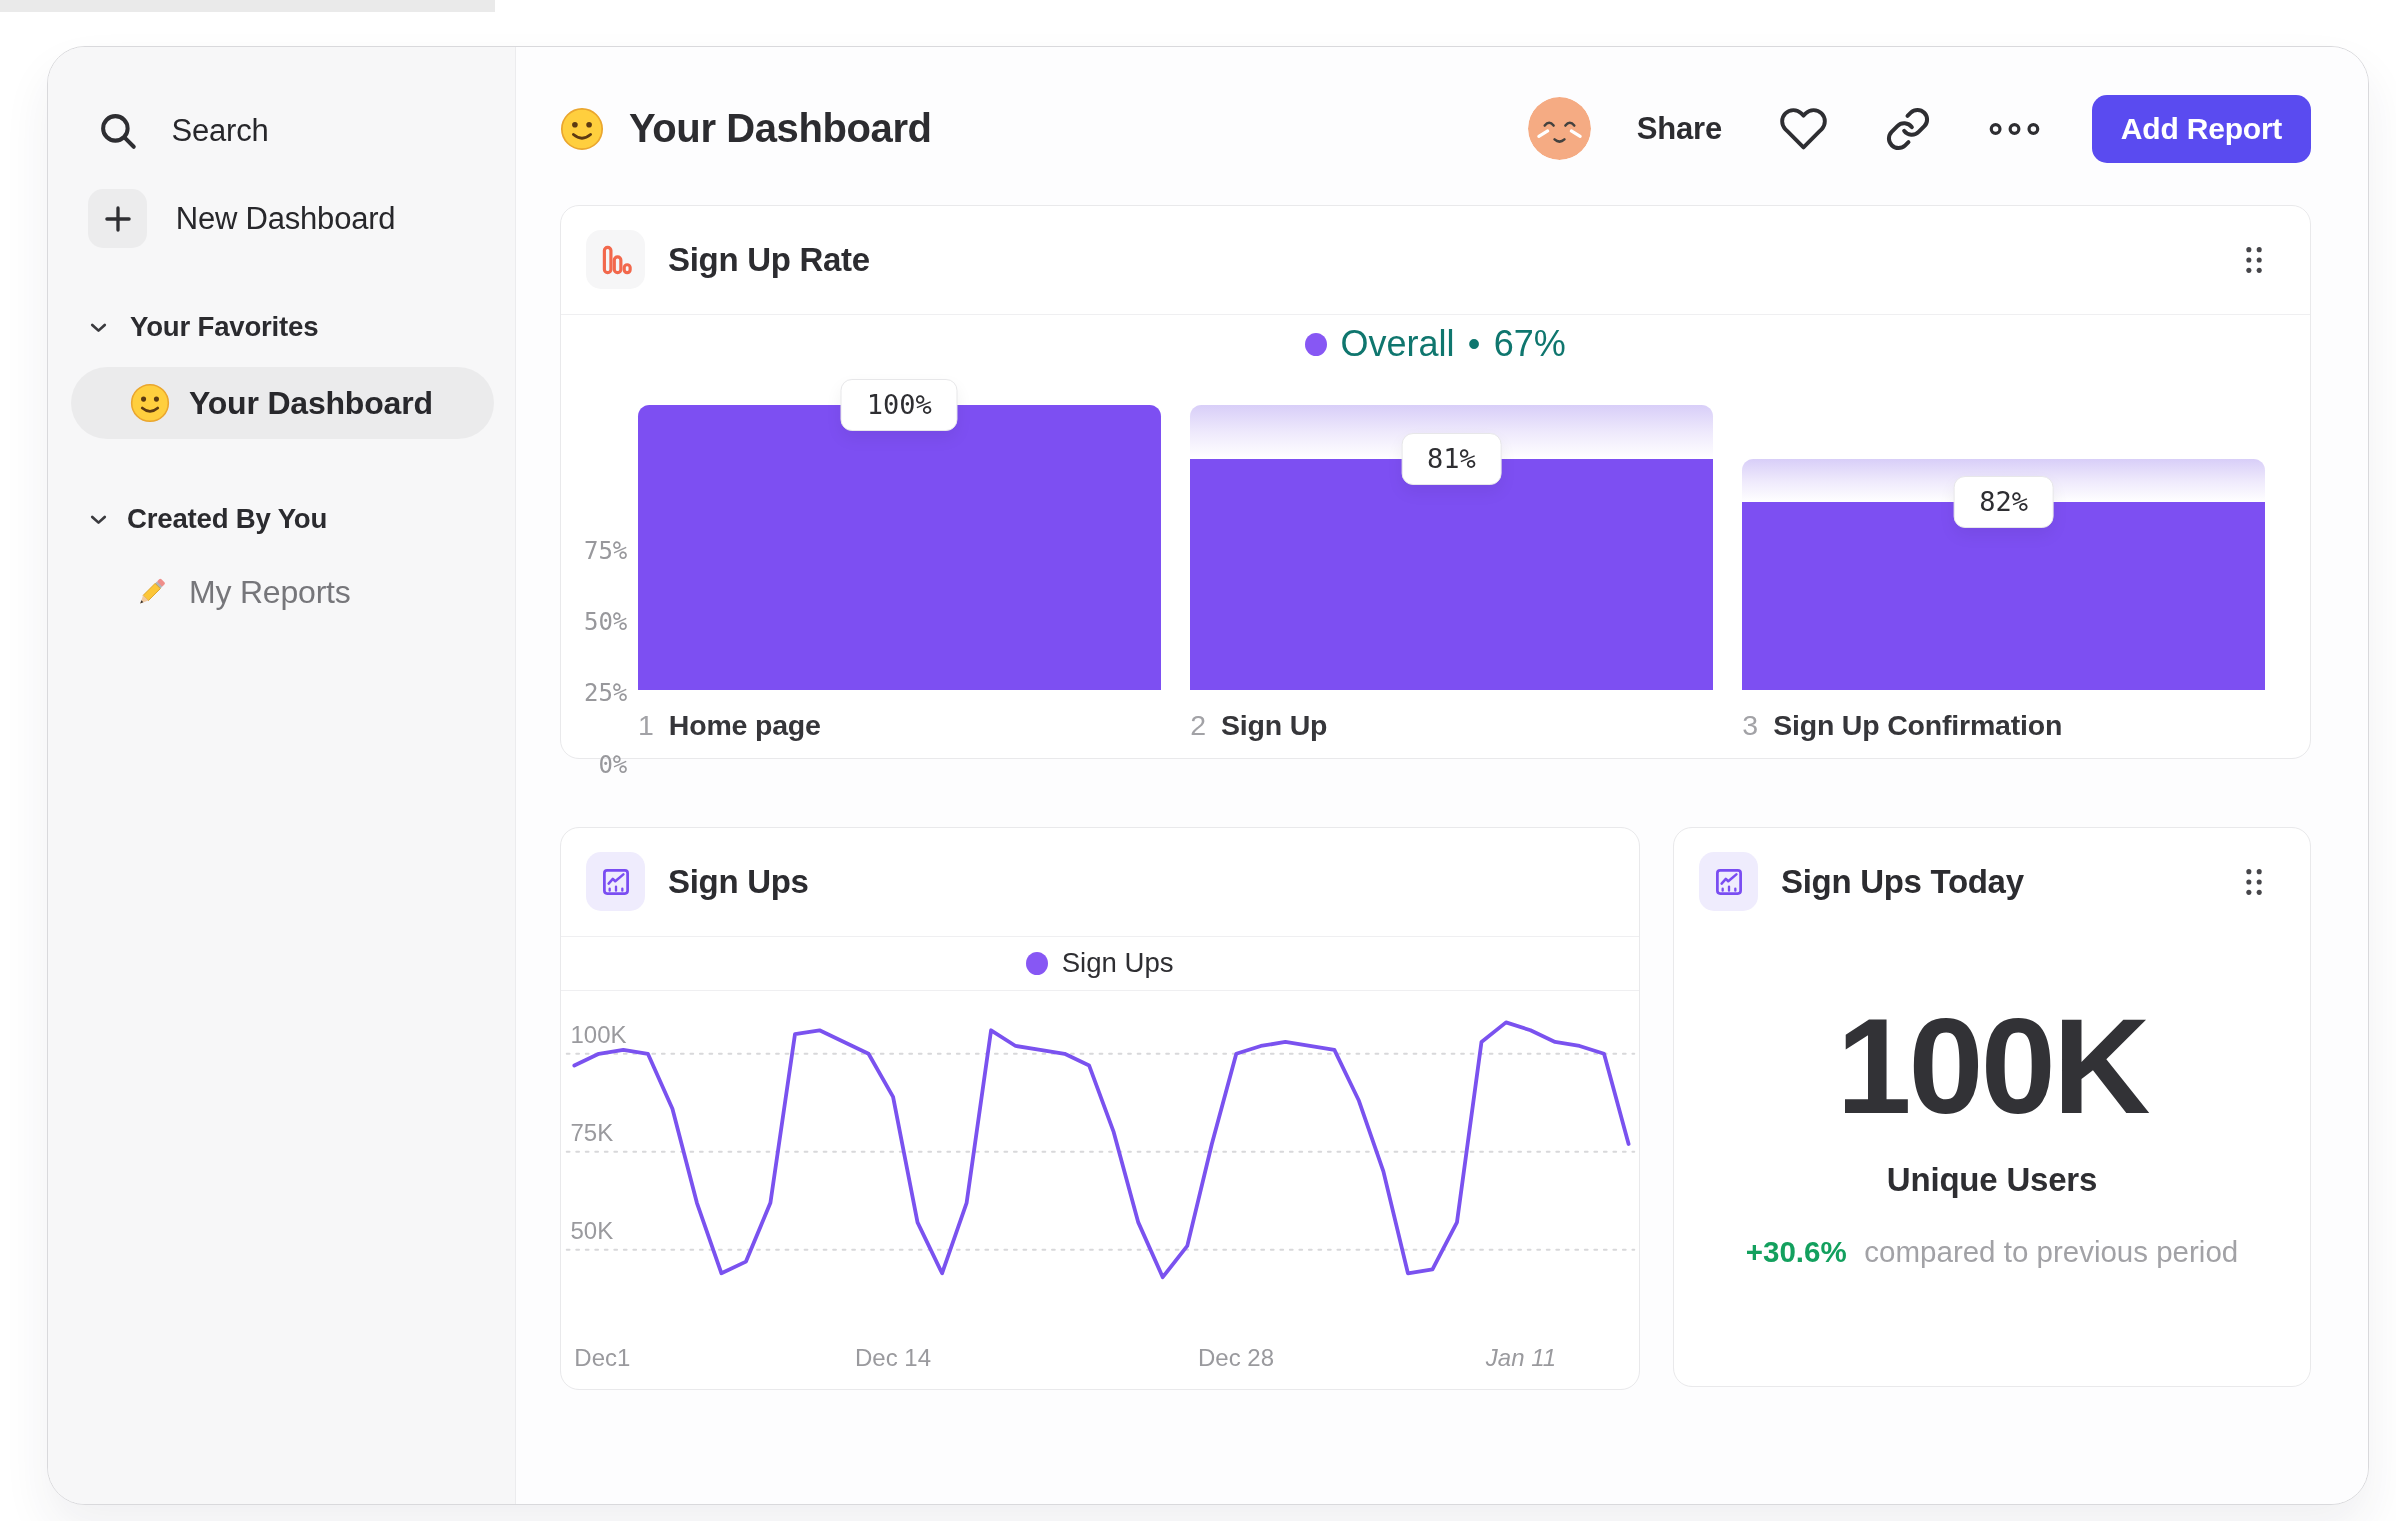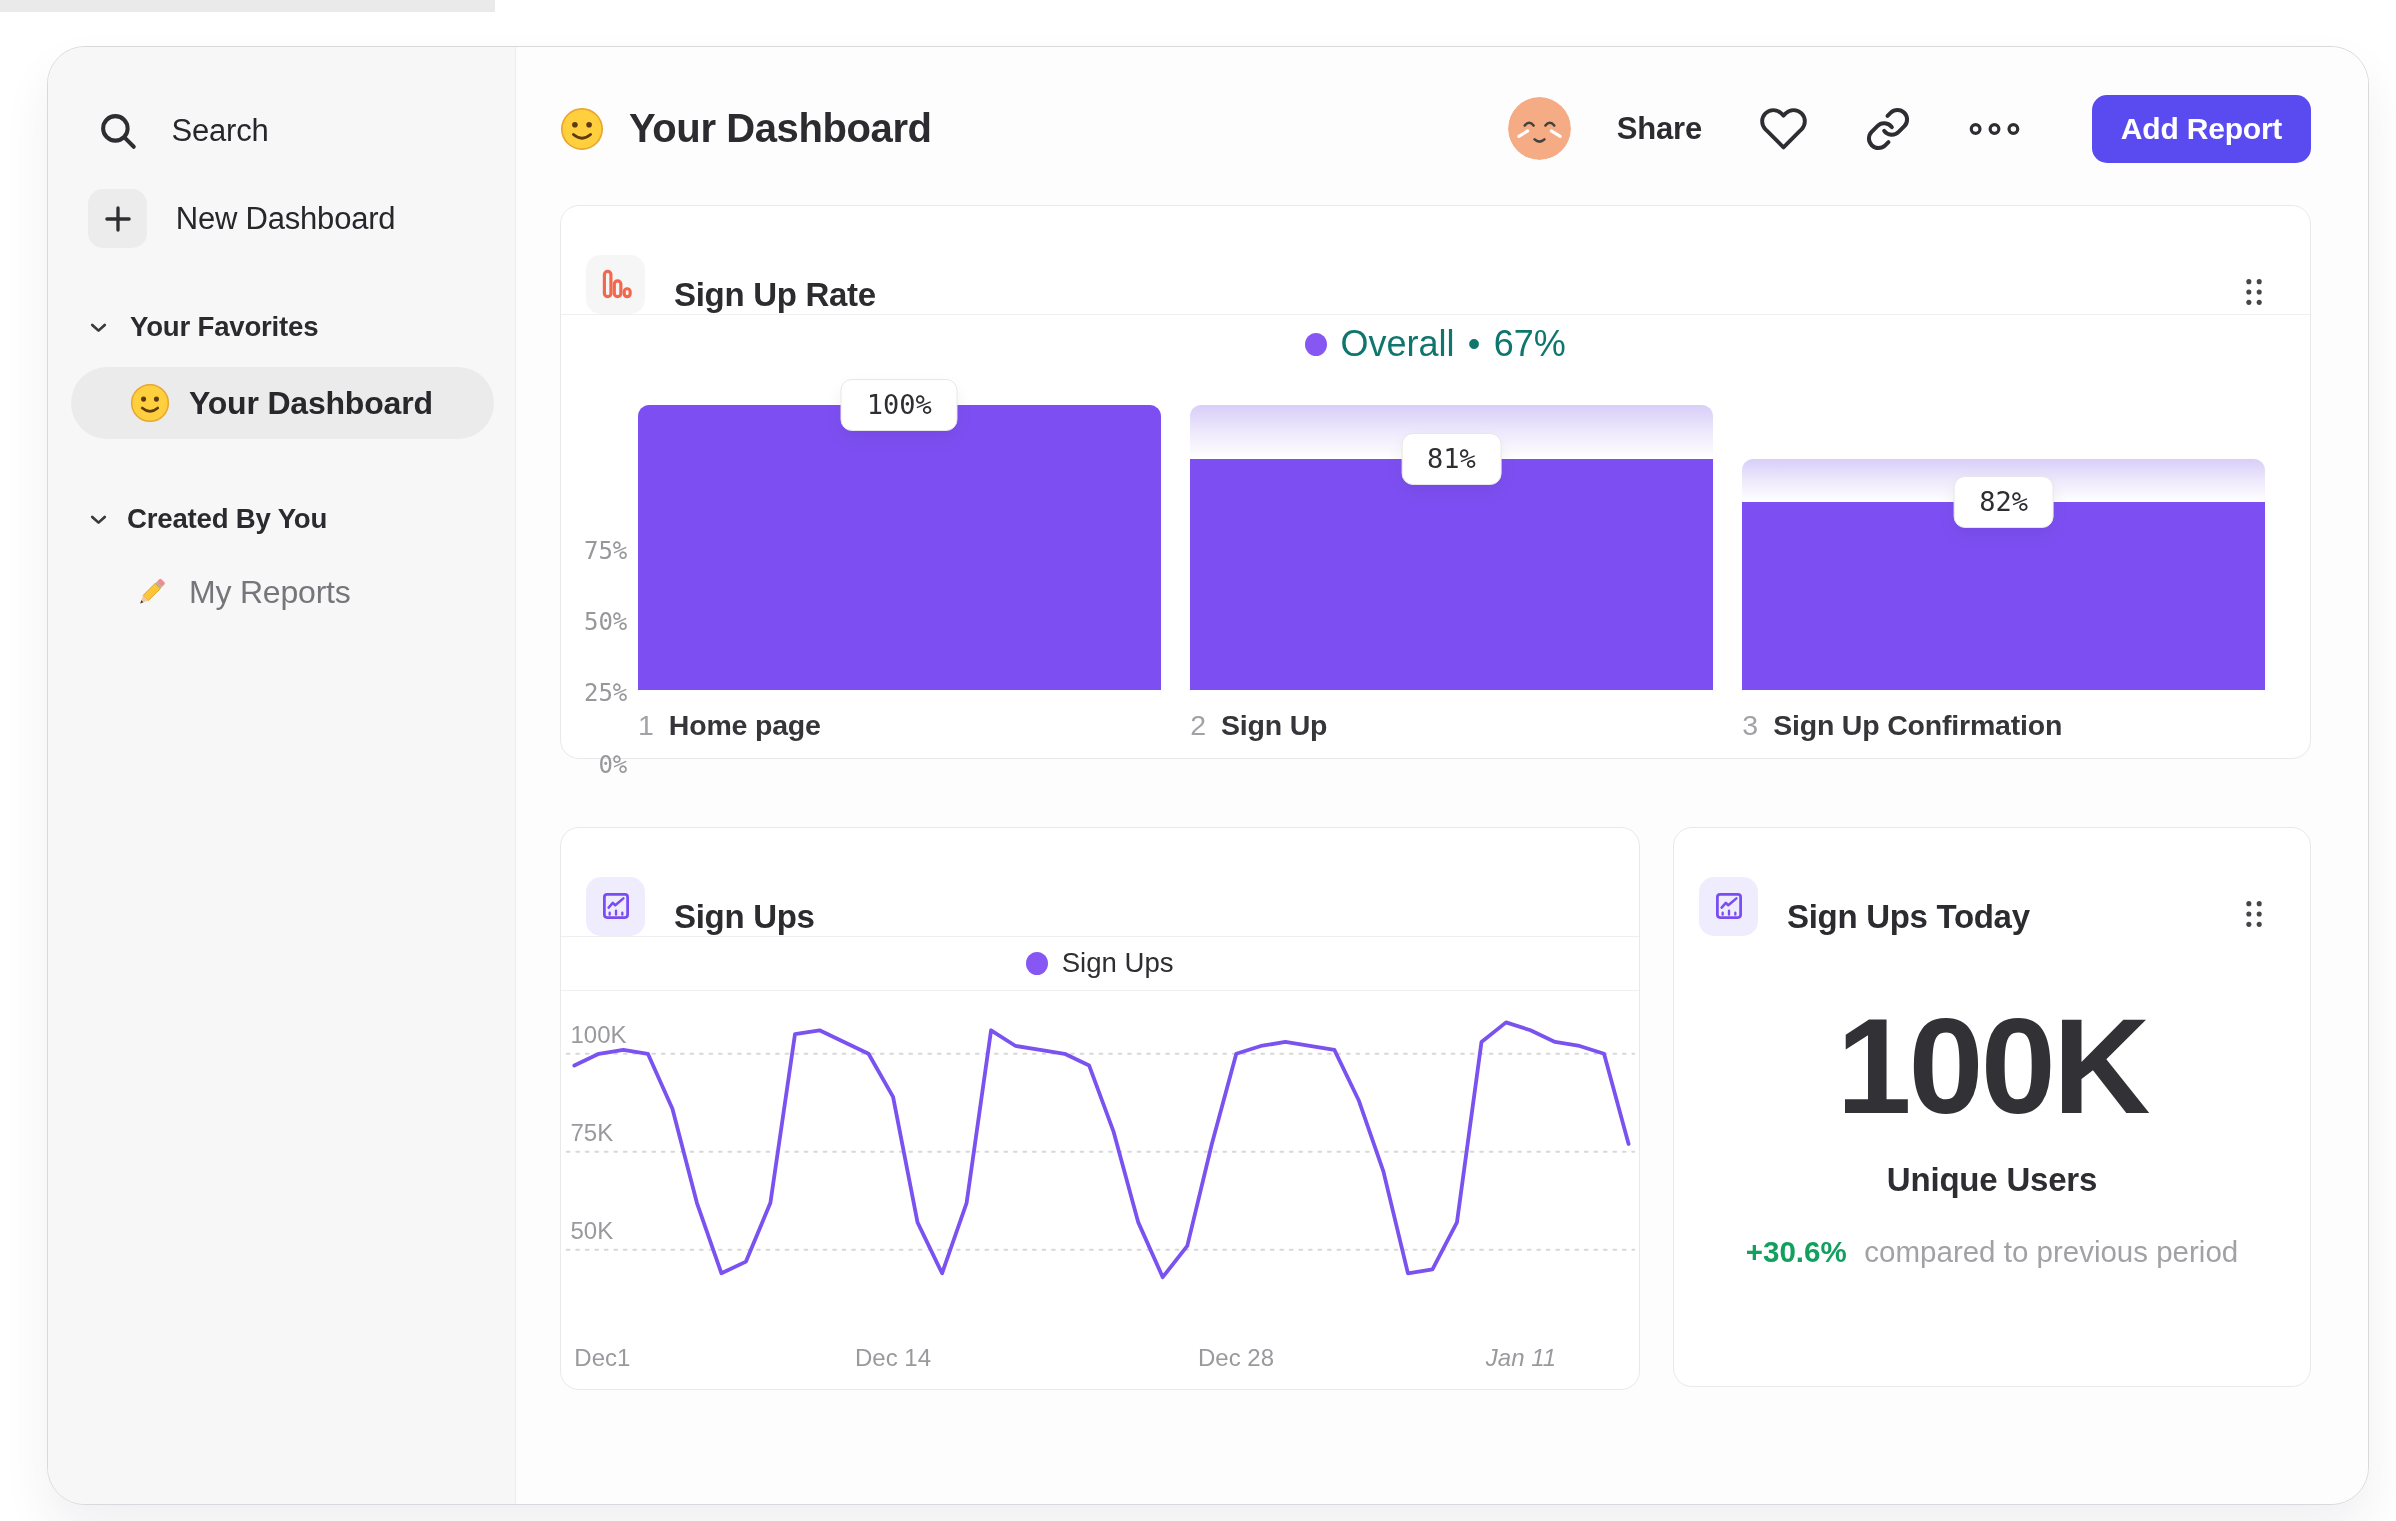--- a/index.html
+++ b/index.html
@@ -40,26 +40,26 @@
 
   
   .main{flex:1;box-sizing:border-box;padding:0 57px 0 44px;background:#fdfdfe;}
   .page-header{height:152px;display:flex;align-items:center;justify-content:space-between;padding-top:5.7px;}
   .page-title{display:flex;align-items:center;gap:25px;font-size:40px;font-weight:700;color:#2c2c30;letter-spacing:-0.4px;}
   .page-title .emoji{width:44px;height:44px;display:flex;}
   .header-actions{display:flex;align-items:center;}
   .avatar{width:63px;height:63px;border-radius:50%;overflow:hidden;cursor:pointer;}
   .share-label{font-size:31px;font-weight:600;color:#2c2c30;margin:0 0 0 46px;cursor:pointer;letter-spacing:-0.2px;}
   .hicon{margin-left:57px;color:#2e2e32;display:flex;cursor:pointer;}
-  .add-report{margin-left:71px;width:219px;height:68px;border:none;border-radius:15px;background:#5a4bf0;
+  .add-report{margin-left:51px;width:219px;height:68px;border:none;border-radius:15px;background:#5a4bf0;
     color:#fff;font-family:"Liberation Sans",sans-serif;font-size:30px;font-weight:600;cursor:pointer;letter-spacing:-0.2px;}
 
   
   .card{background:#ffffff;border:1.4px solid #e9e9eb;border-radius:19px;box-sizing:border-box;}
-  .card-head{height:108px;display:flex;align-items:flex-end;gap:29px;padding:0 38px 0 25px;}
+  .card-head{height:108px;display:flex;align-items:center;gap:23px;padding:0 38px 0 25px;}
   .card-head.bordered{border-bottom:1.4px solid #efeff1;}
   .icon-tile{width:59px;height:59px;border-radius:15px;display:flex;align-items:center;justify-content:center;}
   .tile-gray{background:#f6f6f7;}
   .tile-lav{background:#efecfd;}
   .card-title{font-size:33px;font-weight:700;color:#2c2c30;flex:1;letter-spacing:-0.3px;}
   .drag-handle{display:flex;cursor:grab;padding:5.7px;}
   .legend-row{height:59px;display:flex;align-items:center;justify-content:center;gap:13.3px;
     font-size:36px;font-weight:500;color:#0f766e;}
   .legend-band{height:53px;border-bottom:1.4px solid #efeff1;display:flex;align-items:center;justify-content:center;gap:13.3px;
     font-size:27.6px;font-weight:500;color:#2e2e32;}

